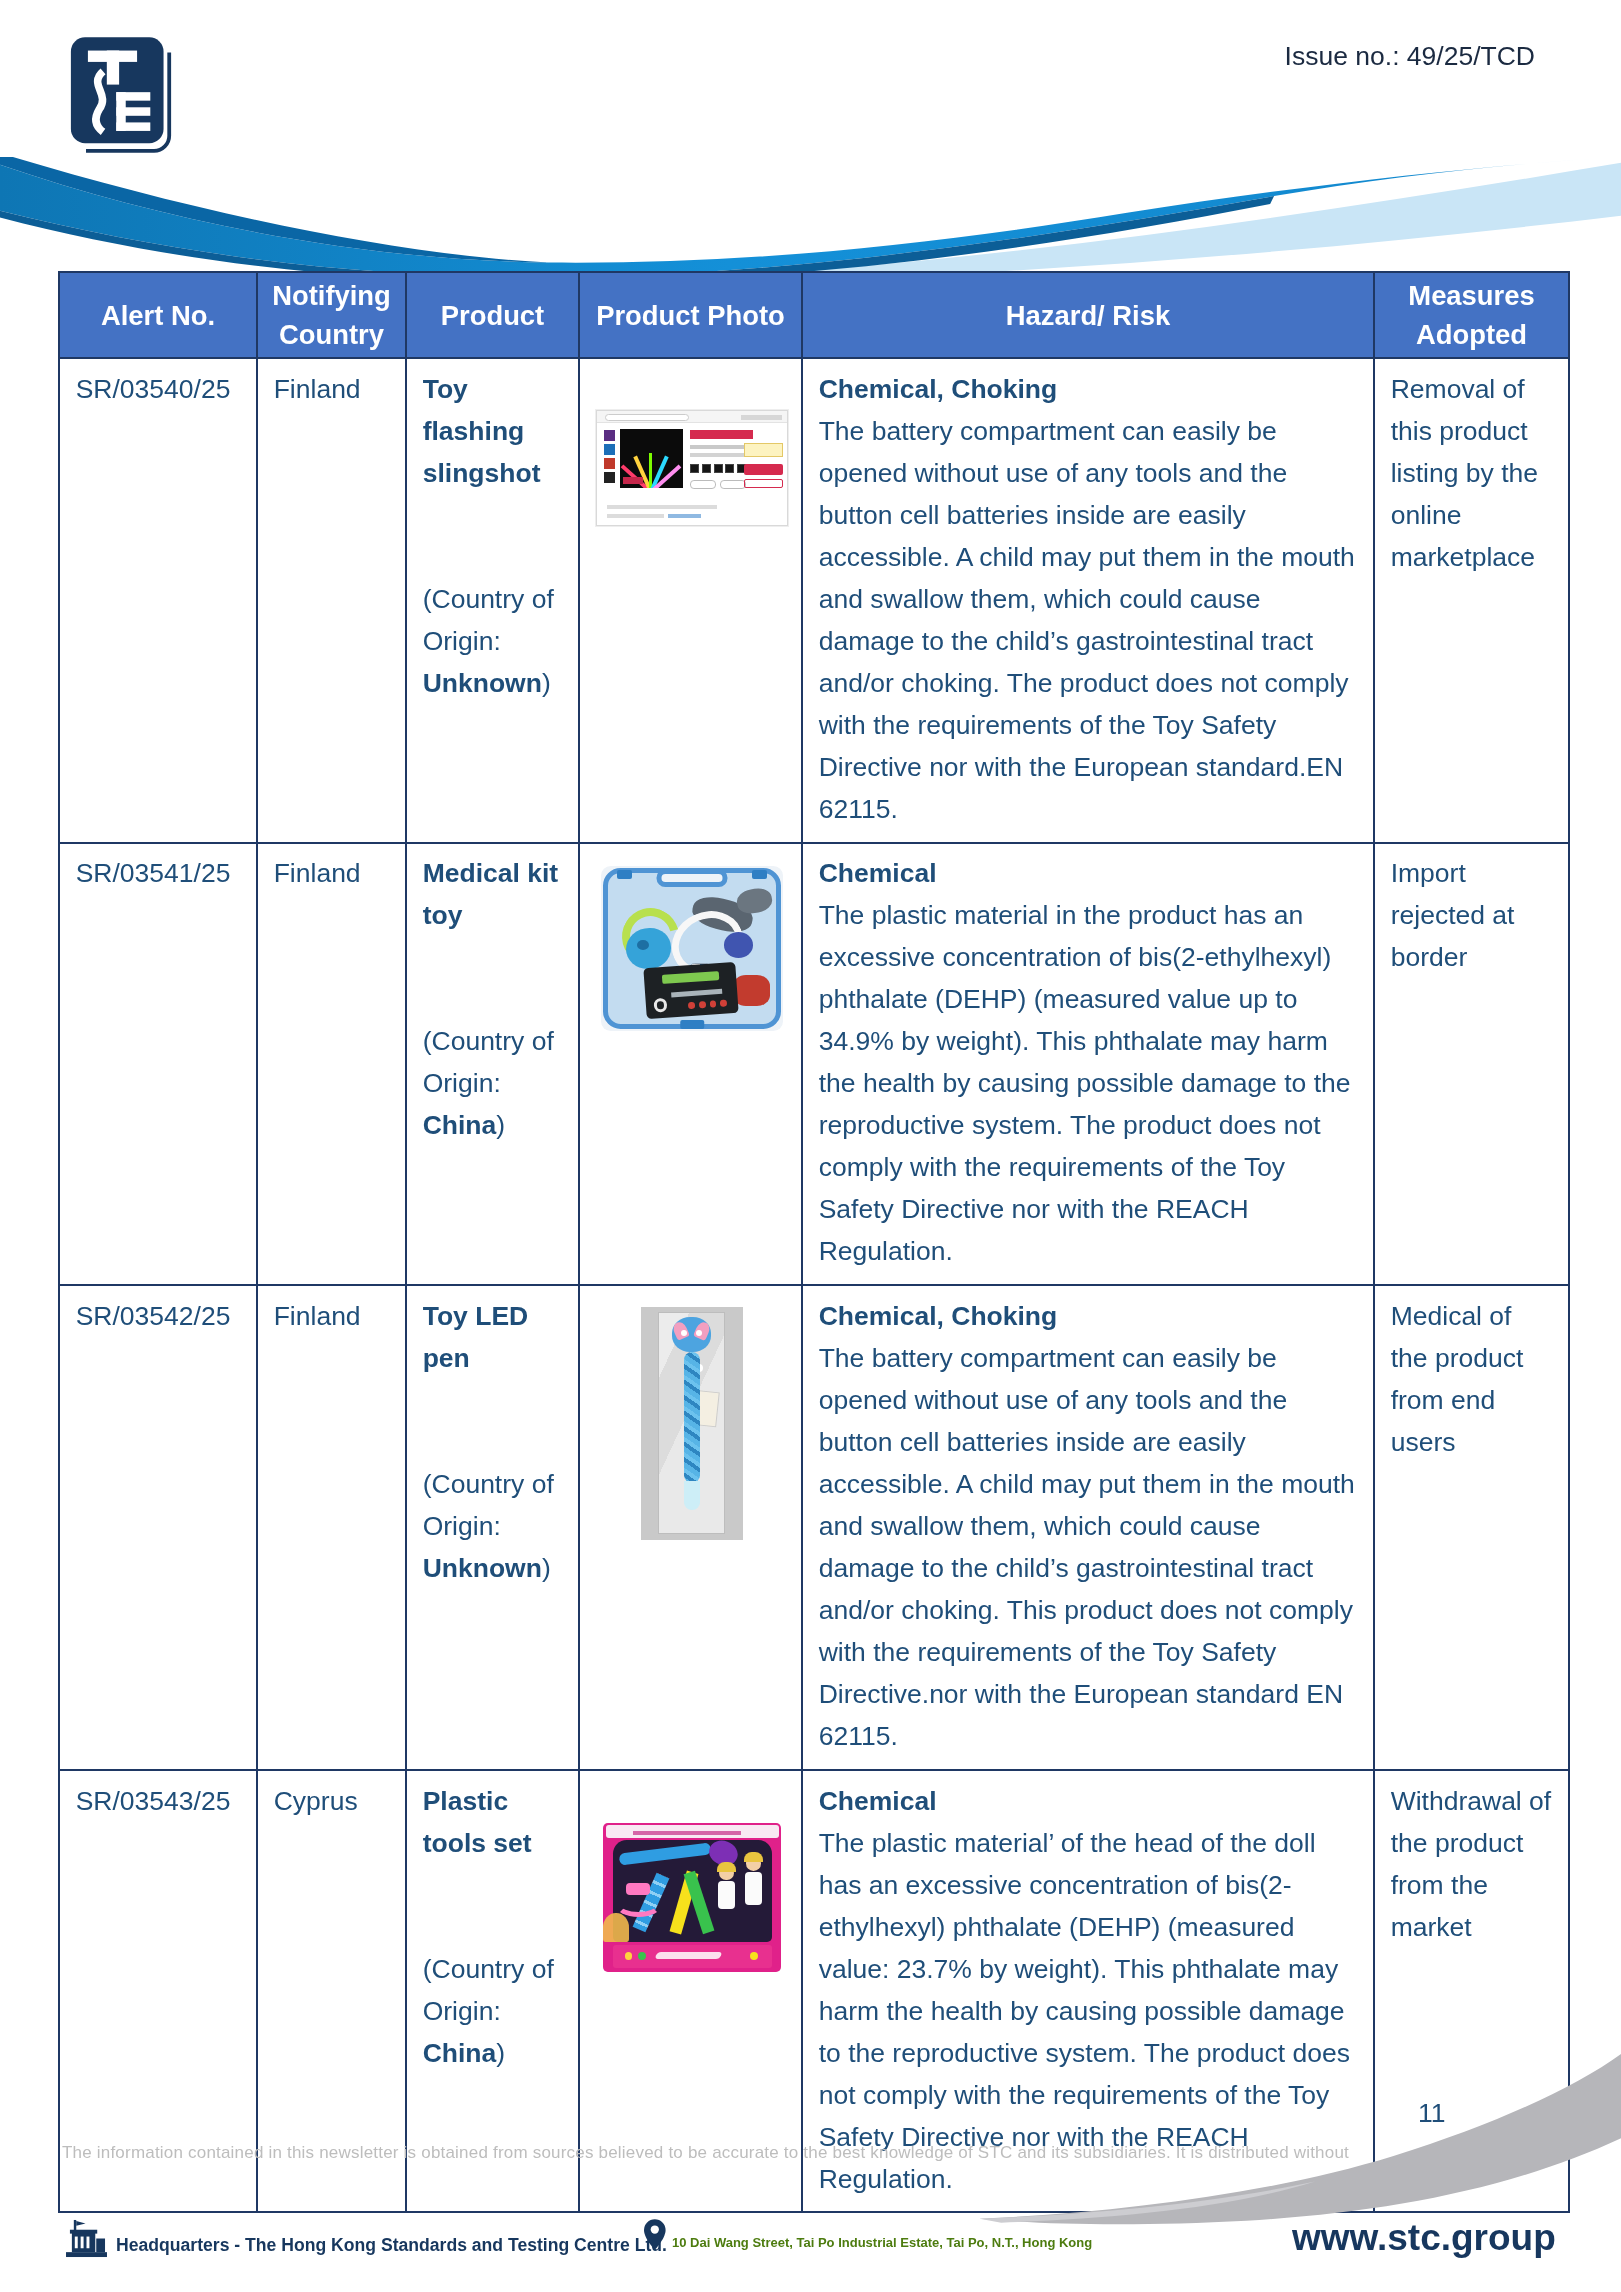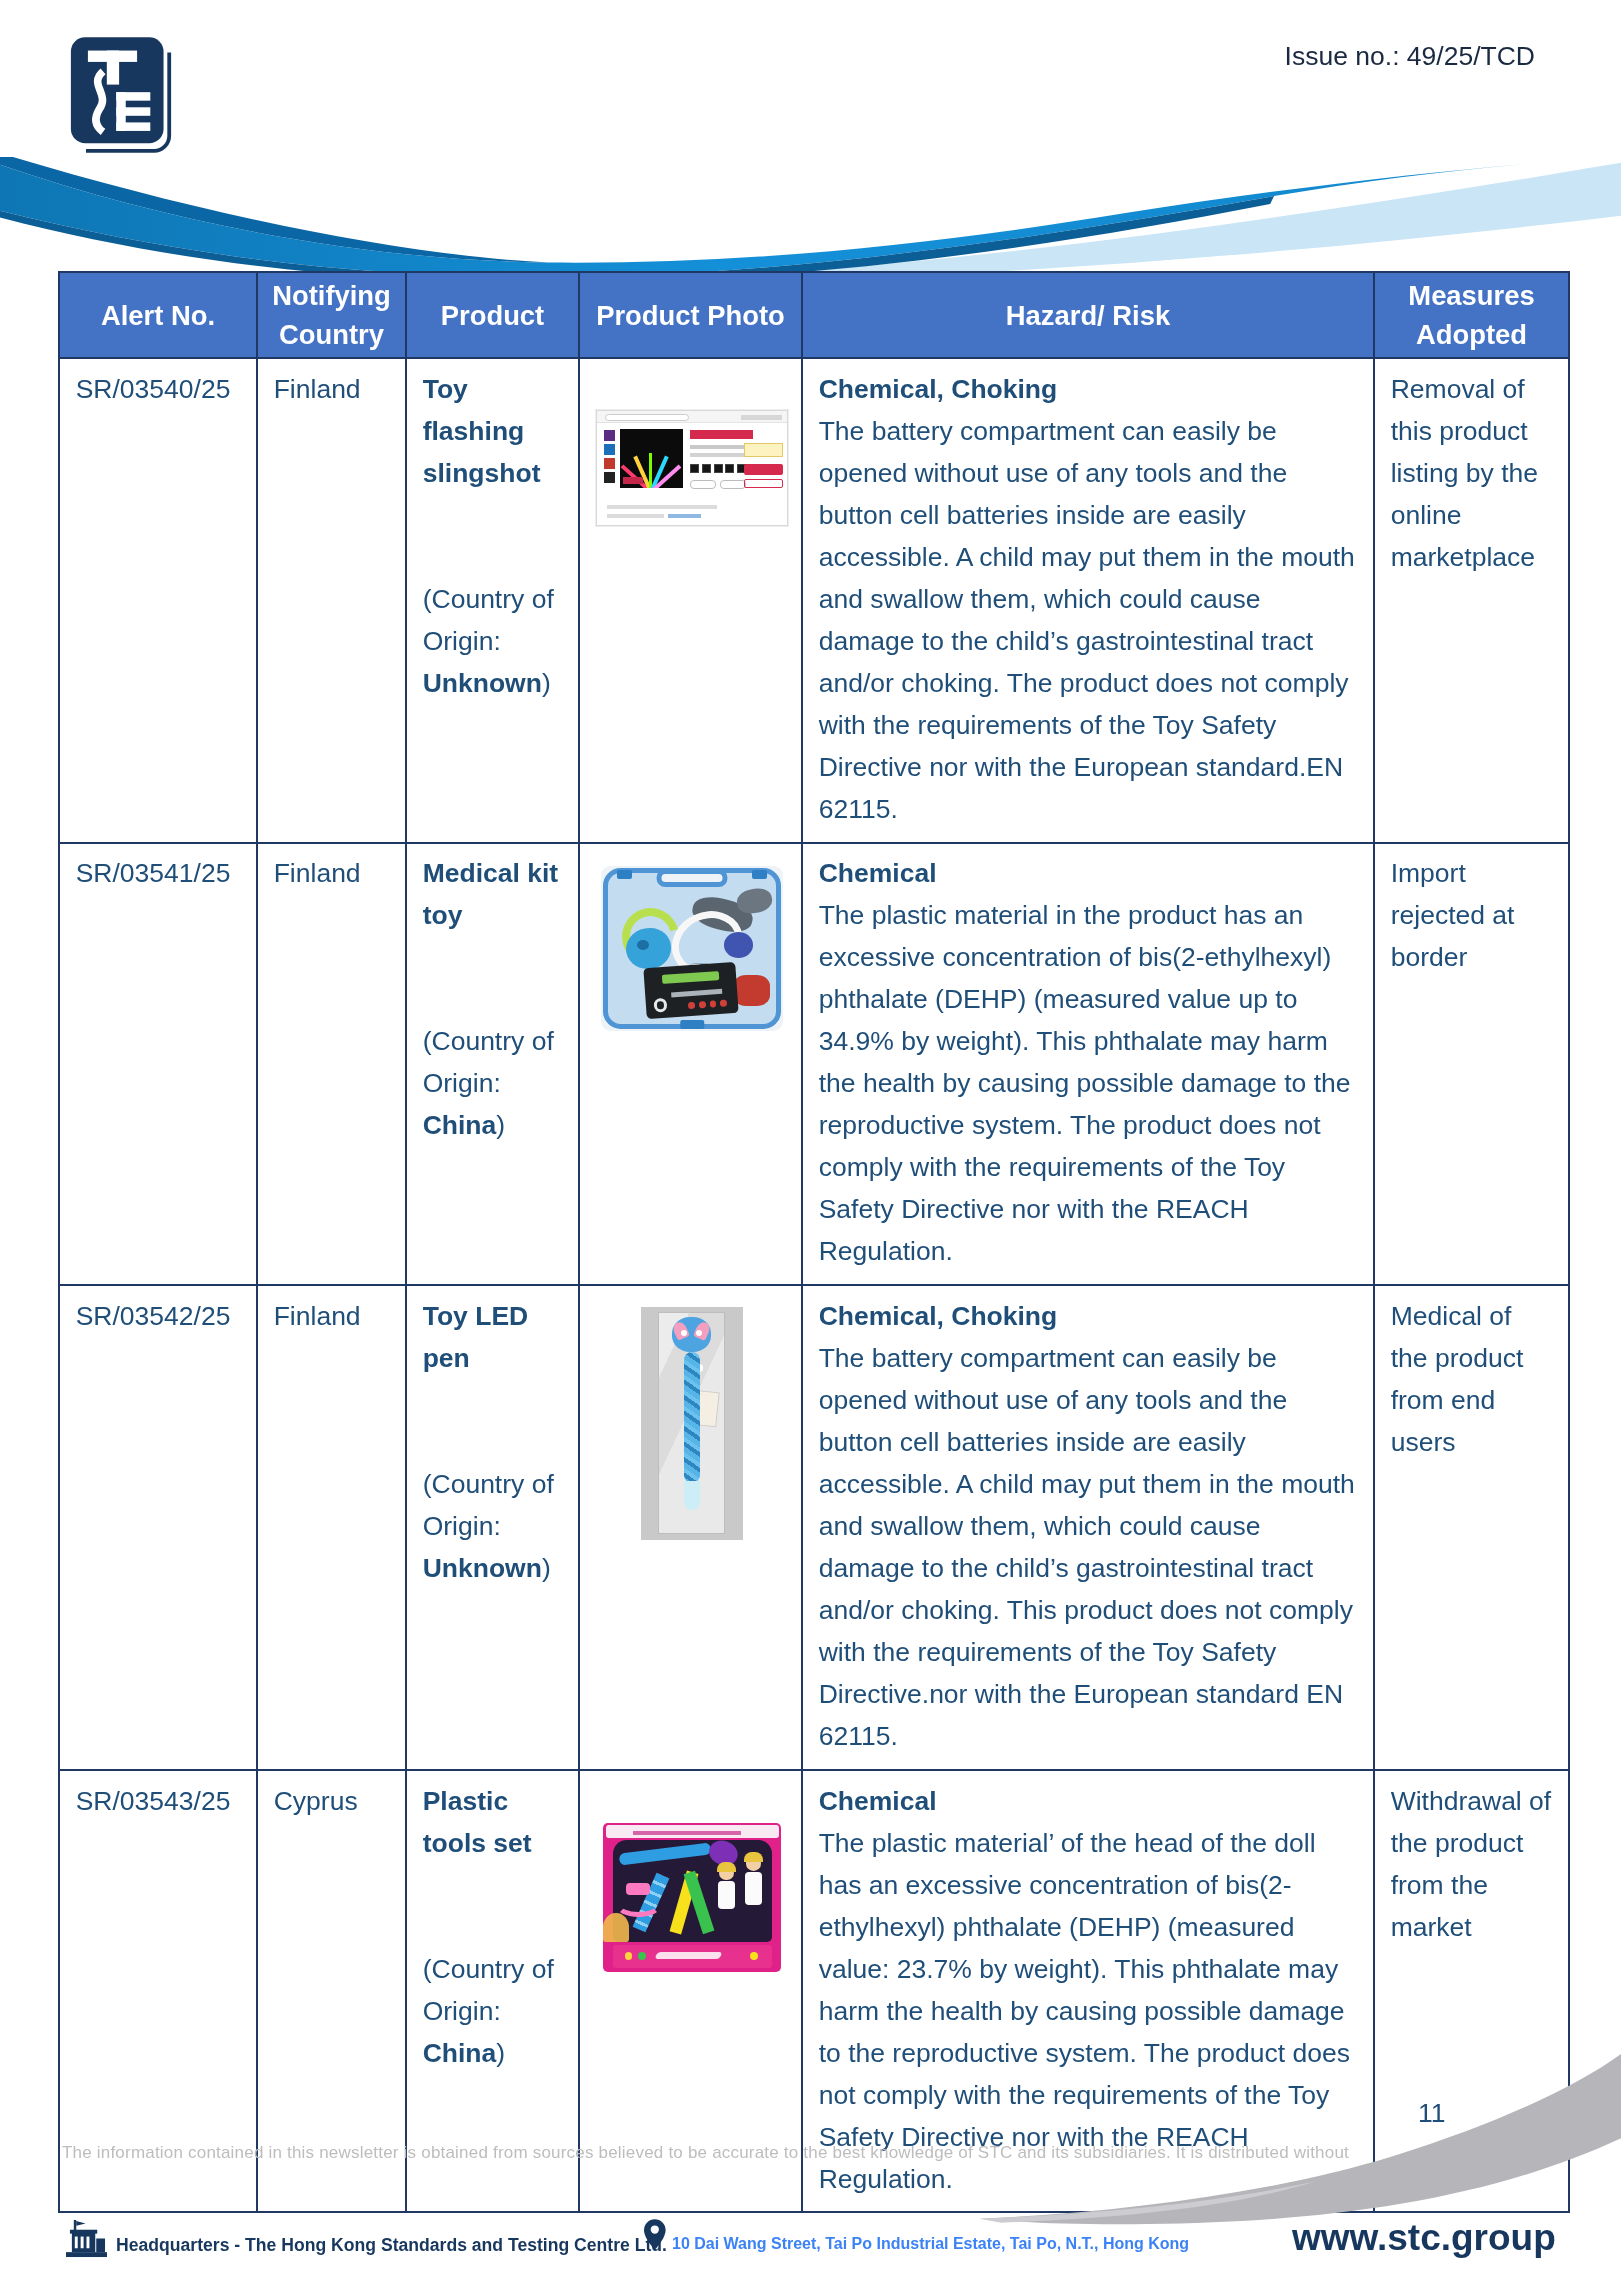--- a/index.html
+++ b/index.html
@@ -120,21 +120,21 @@
   .p4-mini { position:absolute; left:0px; top:90px; width:25.5px; height:29px; background:#f1b84d; border-radius:50% 50% 10% 10%; opacity:.9; }
 
   
   .gray-swoosh { position:absolute; right:0; top:2054px; width:659px; height:200px; }
   .pageno { position:absolute; left:1418px; top:2098px; font-size:26.5px; color:#1F4E79; }
   .disc { position:absolute; left:62px; font-size:17px; color:#bdbdbd; letter-spacing:0.2px; }
   .disc1 { top:2143px; } .disc2 { top:2189px; }
   .hq-icon { position:absolute; left:65px; top:2219px; }
   .hq-text { position:absolute; left:116px; top:2235px; font-size:17.6px; font-weight:bold; color:#17375E; }
   .pin-icon { position:absolute; left:644px; top:2219px; }
-  .addr-text { position:absolute; left:672px; top:2235px; font-size:16px; font-weight:bold; color:#3b82f6; }
+  .addr-text { position:absolute; left:672px; top:2235px; font-size:13px; font-weight:bold; color:#4d7c0f; }
   .site-text { position:absolute; left:1292px; top:2217px; font-size:37px; font-weight:bold; color:#17375E; letter-spacing:0px; }
 </style>
 </head>
 <body>
 
 <div class="page">
 
   <div class="logo-emblem">
     <svg width="104" height="120" viewBox="0 0 110 126">
       <path d="M106 18 v88 a16 16 0 0 1 -16 16 H 18" stroke="#17375E" stroke-width="4" fill="none"></path>

